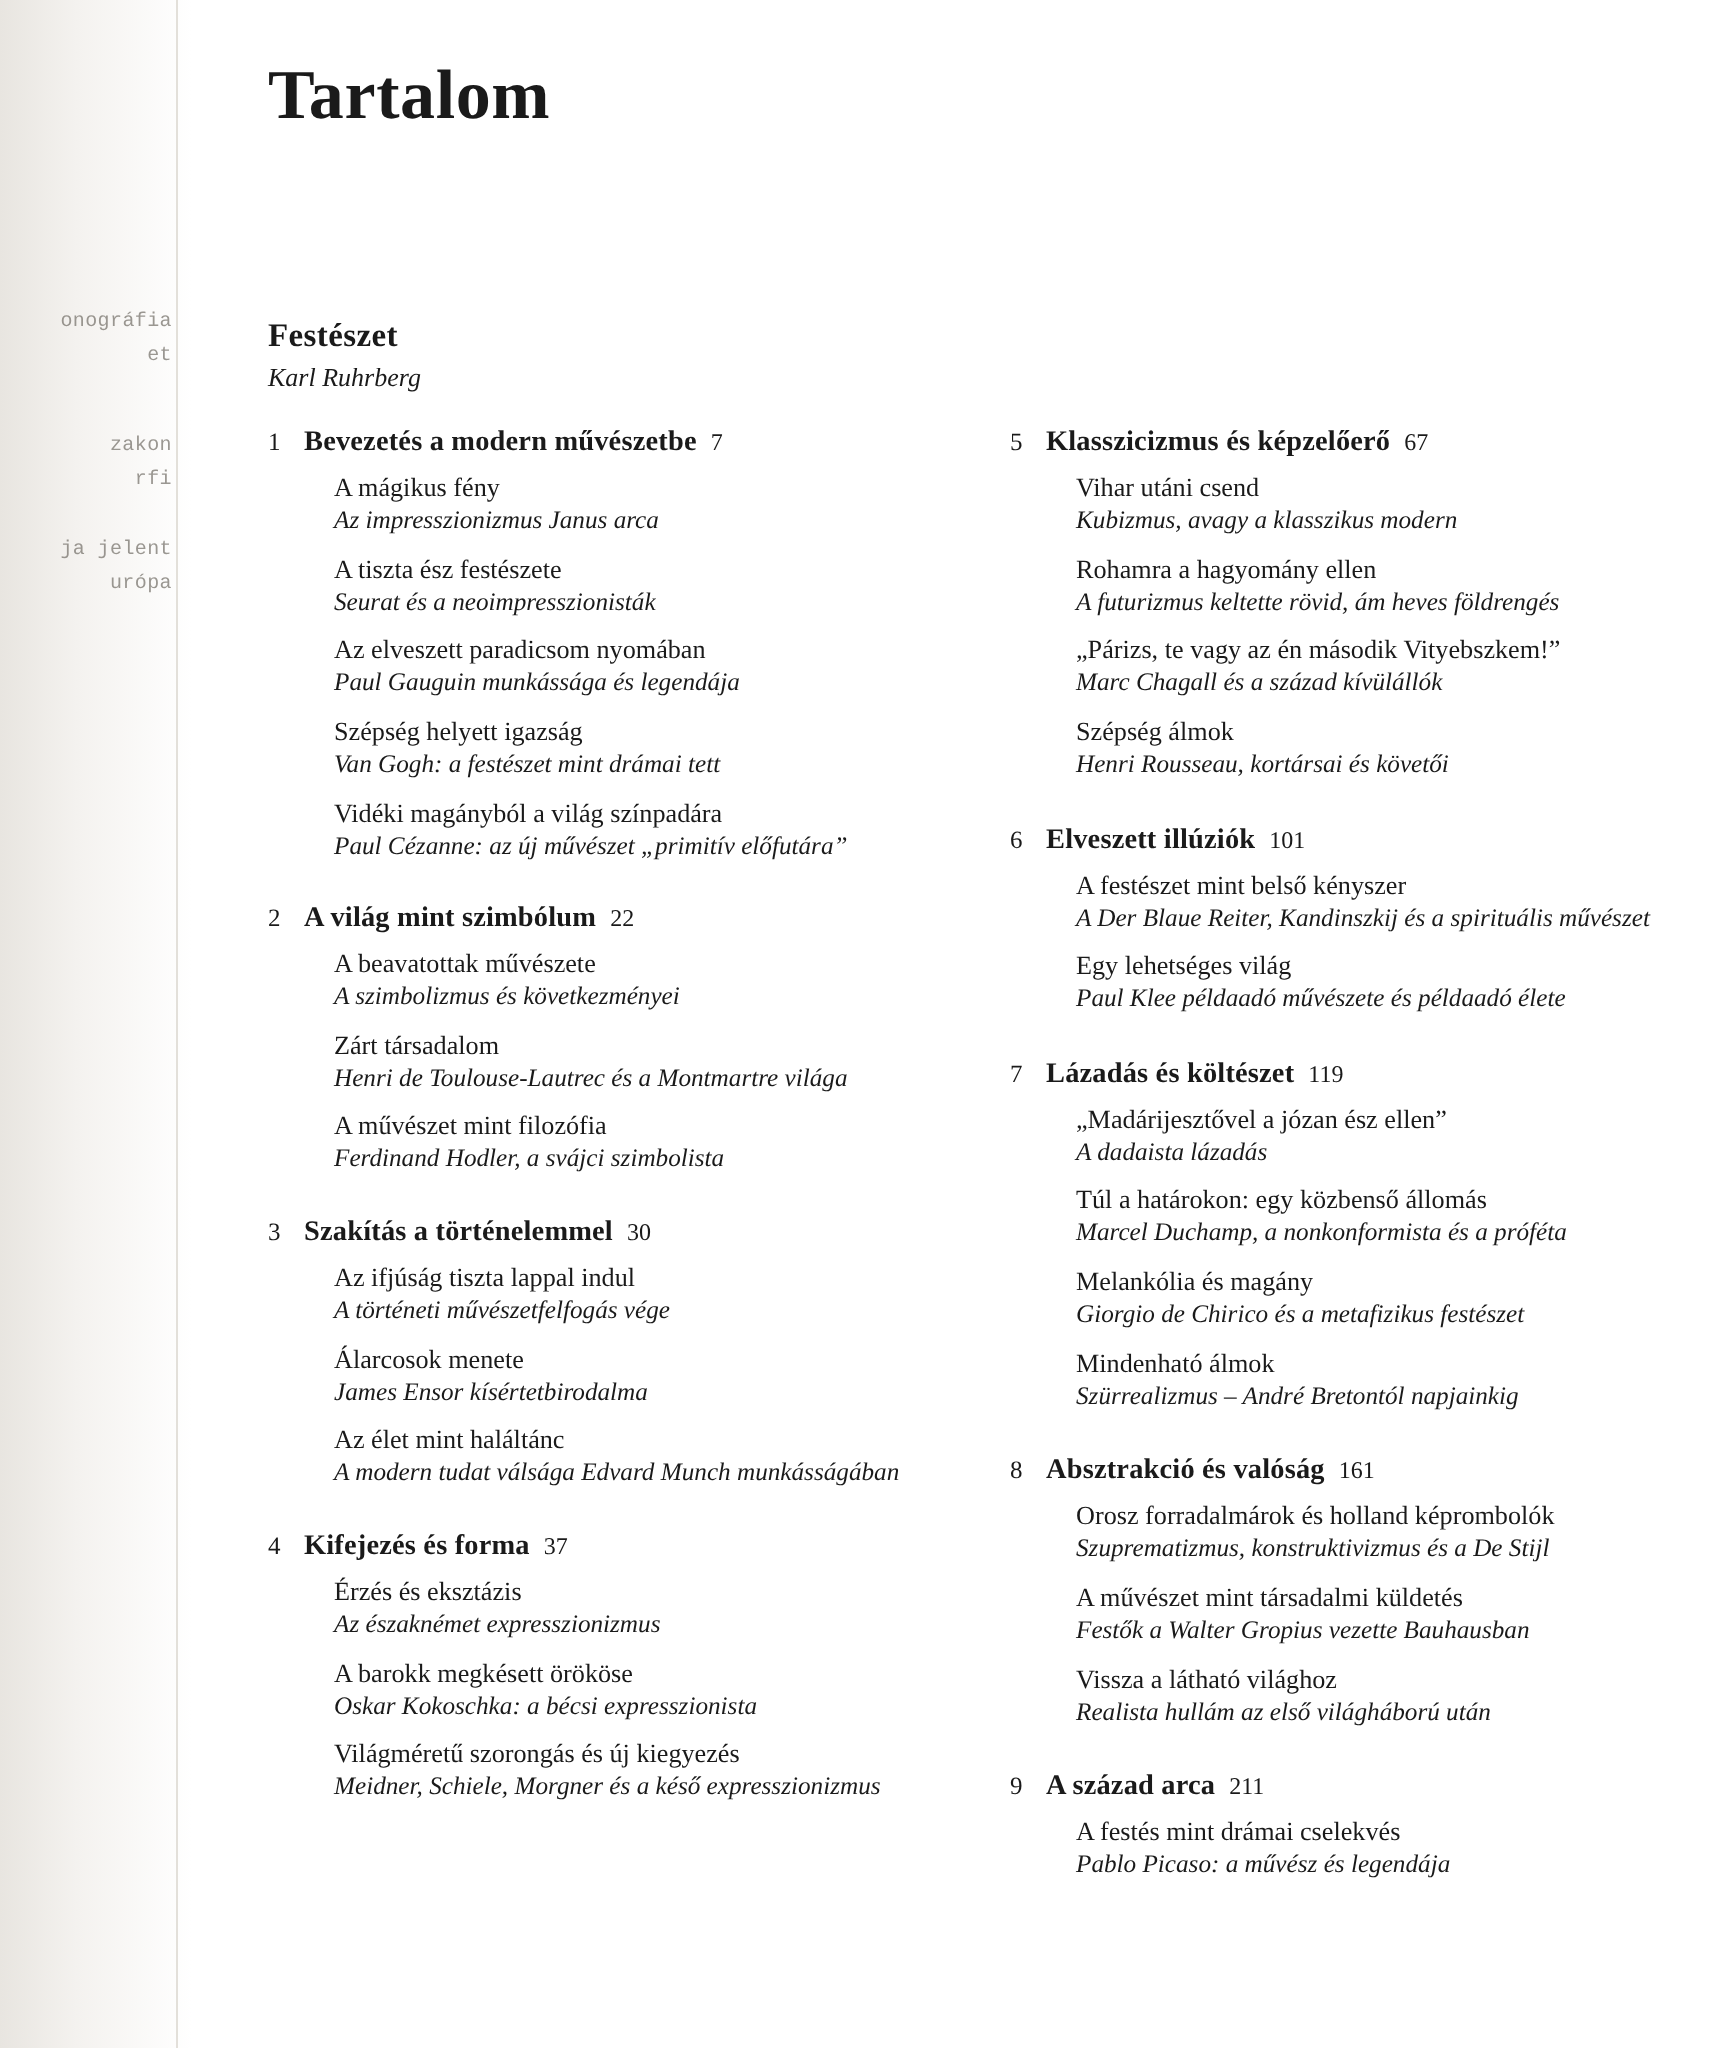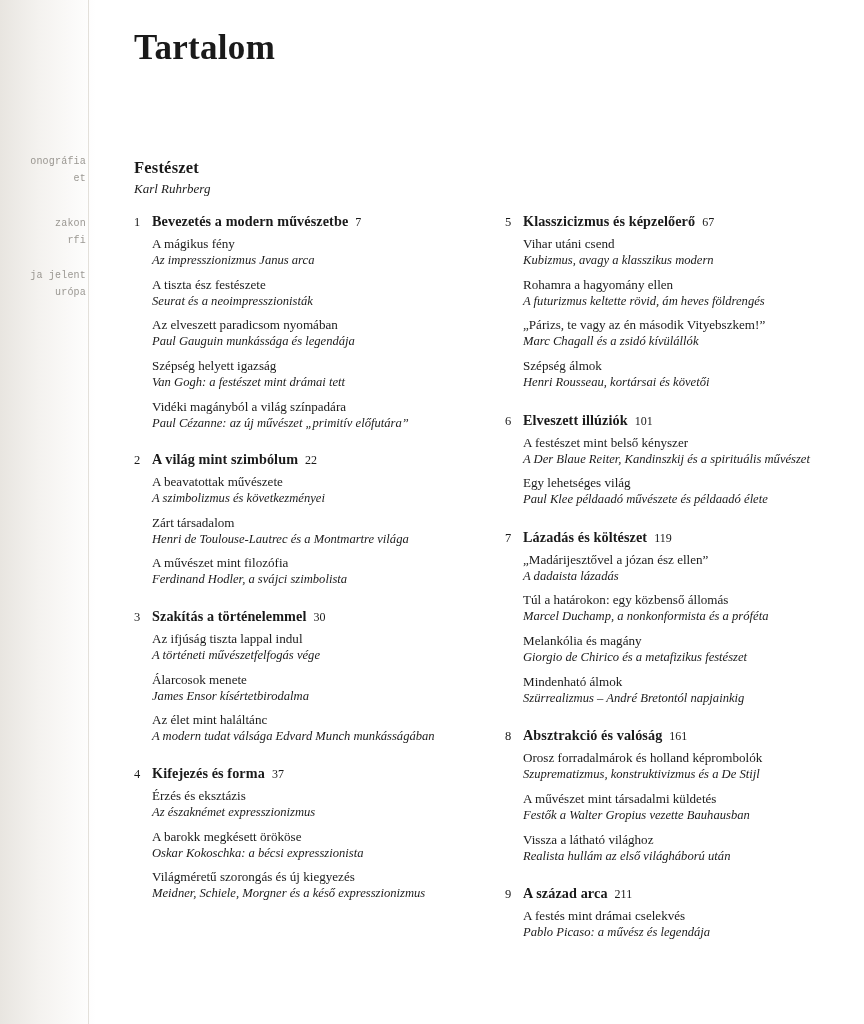--- a/index.html
+++ b/index.html
@@ -103,21 +103,21 @@
     font-size: 14.2px;
     font-weight: 700;
     letter-spacing: .1px;
   }
   .ch-page {
     font-size: 12px;
     font-weight: 400;
     margin-left: 7px;
   }
   .entries { padding-left: 18px; }
-  .entry { margin-bottom: 7px; }
+  .entry { margin-bottom: 7px; margin-left: 15px; }
   .entry .main {
     font-size: 13.1px;
     line-height: 1.3;
   }
   .entry .sub {
     font-size: 12.6px;
     font-style: italic;
     line-height: 1.32;
   }
 
@@ -247,21 +247,21 @@
             <div class="entry">
               <div class="main">Vihar utáni csend</div>
               <div class="sub">Kubizmus, avagy a klasszikus modern</div>
             </div>
             <div class="entry">
               <div class="main">Rohamra a hagyomány ellen</div>
               <div class="sub">A futurizmus keltette rövid, ám heves földrengés</div>
             </div>
             <div class="entry">
               <div class="main">„Párizs, te vagy az én második Vityebszkem!”</div>
-              <div class="sub">Marc Chagall és a zsidó kívülállók</div>
+              <div class="sub">Marc Chagall és a század kívülállók</div>
             </div>
             <div class="entry">
               <div class="main">Szépség álmok</div>
               <div class="sub">Henri Rousseau, kortársai és követői</div>
             </div>
           </div>
         </div>
         <div class="chapter">
           <div class="chapter-head">
             <span class="ch-num">6</span>

